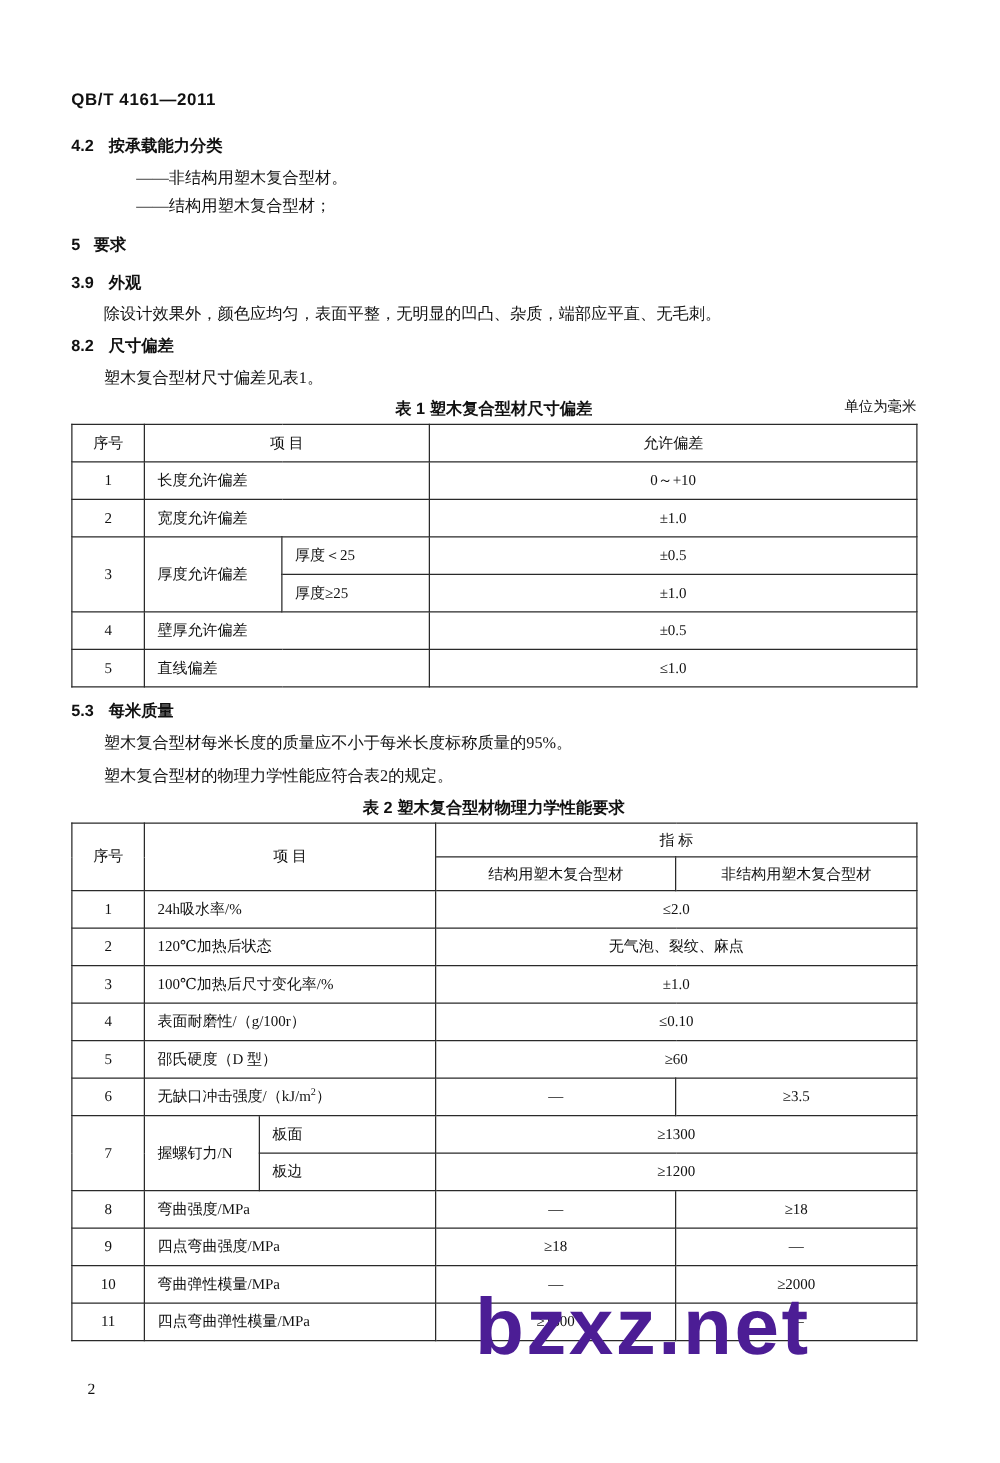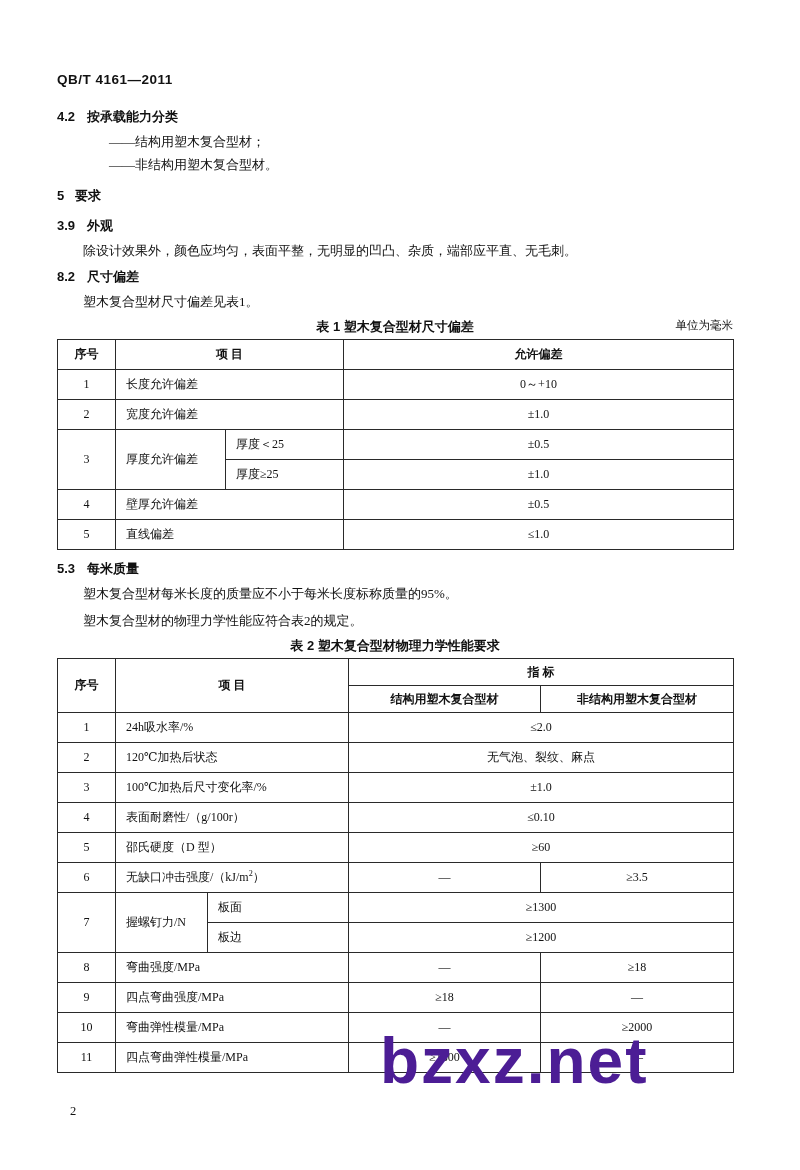--- a/index.html
+++ b/index.html
@@ -89,21 +89,21 @@
     font-family: "Liberation Serif", "DejaVu Serif", serif;
     font-size: 12px;
     color: #111;
   }
   table.std td, table.std th {
     border: 1px solid #2a2a2a;
     padding: 0 6px;
     font-weight: normal;
     vertical-align: middle;
   }
-  table.std th { font-weight: bold; }
+  table.std th { font-weight: normal; }
   table.std .c { text-align: center; }
   table.std .l { text-align: left; padding-left: 10px; }
   .hdr { height: 30px; }
   .r30 { height: 30px; }
   .r27 { height: 27px; }
 
   
   table.t1 col.c1 { width: 58px; }
   table.t1 col.c2 { width: 110px; }
   table.t1 col.c3 { width: 118px; }
@@ -143,22 +143,22 @@
 
 <div class="page">
 
   <div class="std-header">QB/T 4161—2011</div>
 
   <div class="content">
 
     <div class="clause">
       <span class="num">4.2</span><span>按承载能力分类</span>
     </div>
+    <div class="dashitem">——非结构用塑木复合型材。</div>
     <div class="dashitem">——结构用塑木复合型材；</div>
-    <div class="dashitem">——非结构用塑木复合型材。</div>
 
     <div class="spacer-10"></div>
 
     <div class="clause lvl1">
       <span class="num">5</span><span>要求</span>
     </div>
 
     <div class="spacer-6"></div>
 
     <div class="clause">

